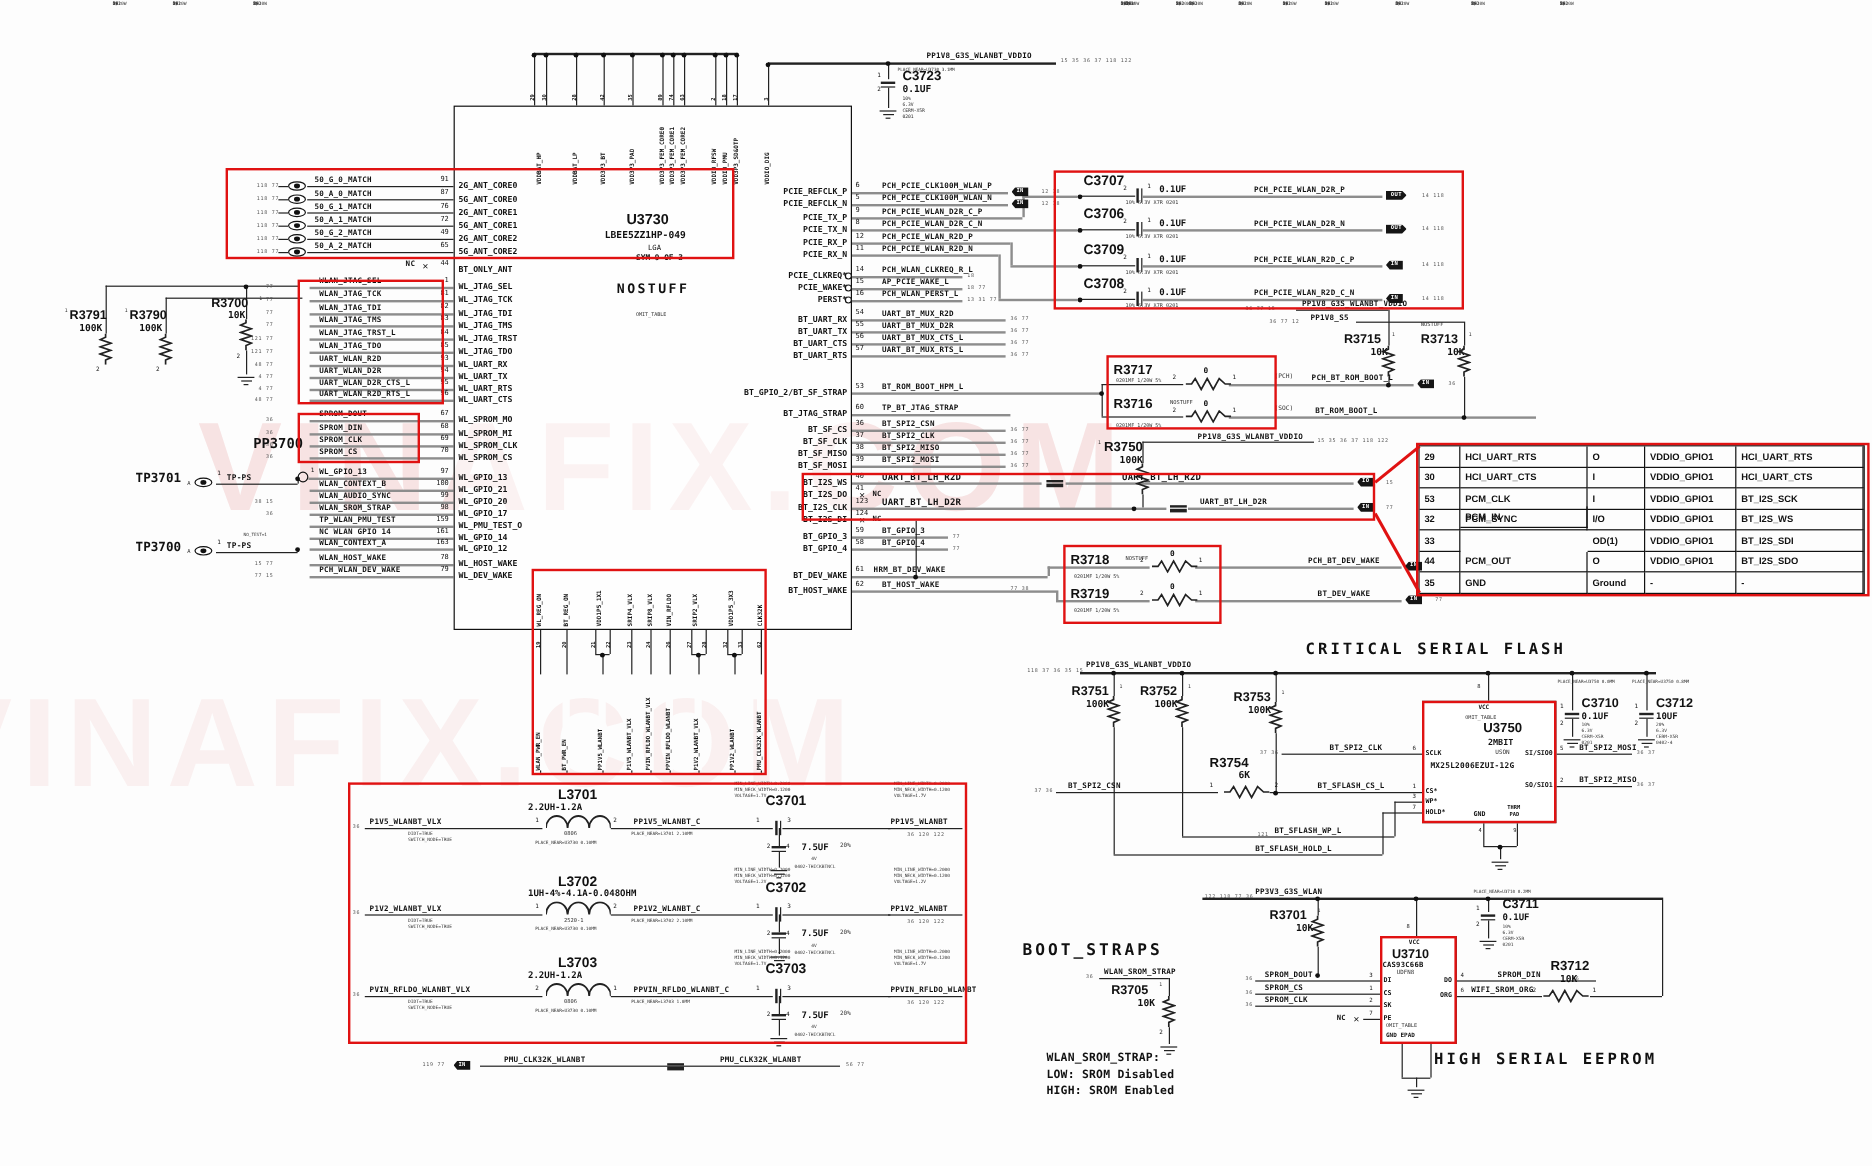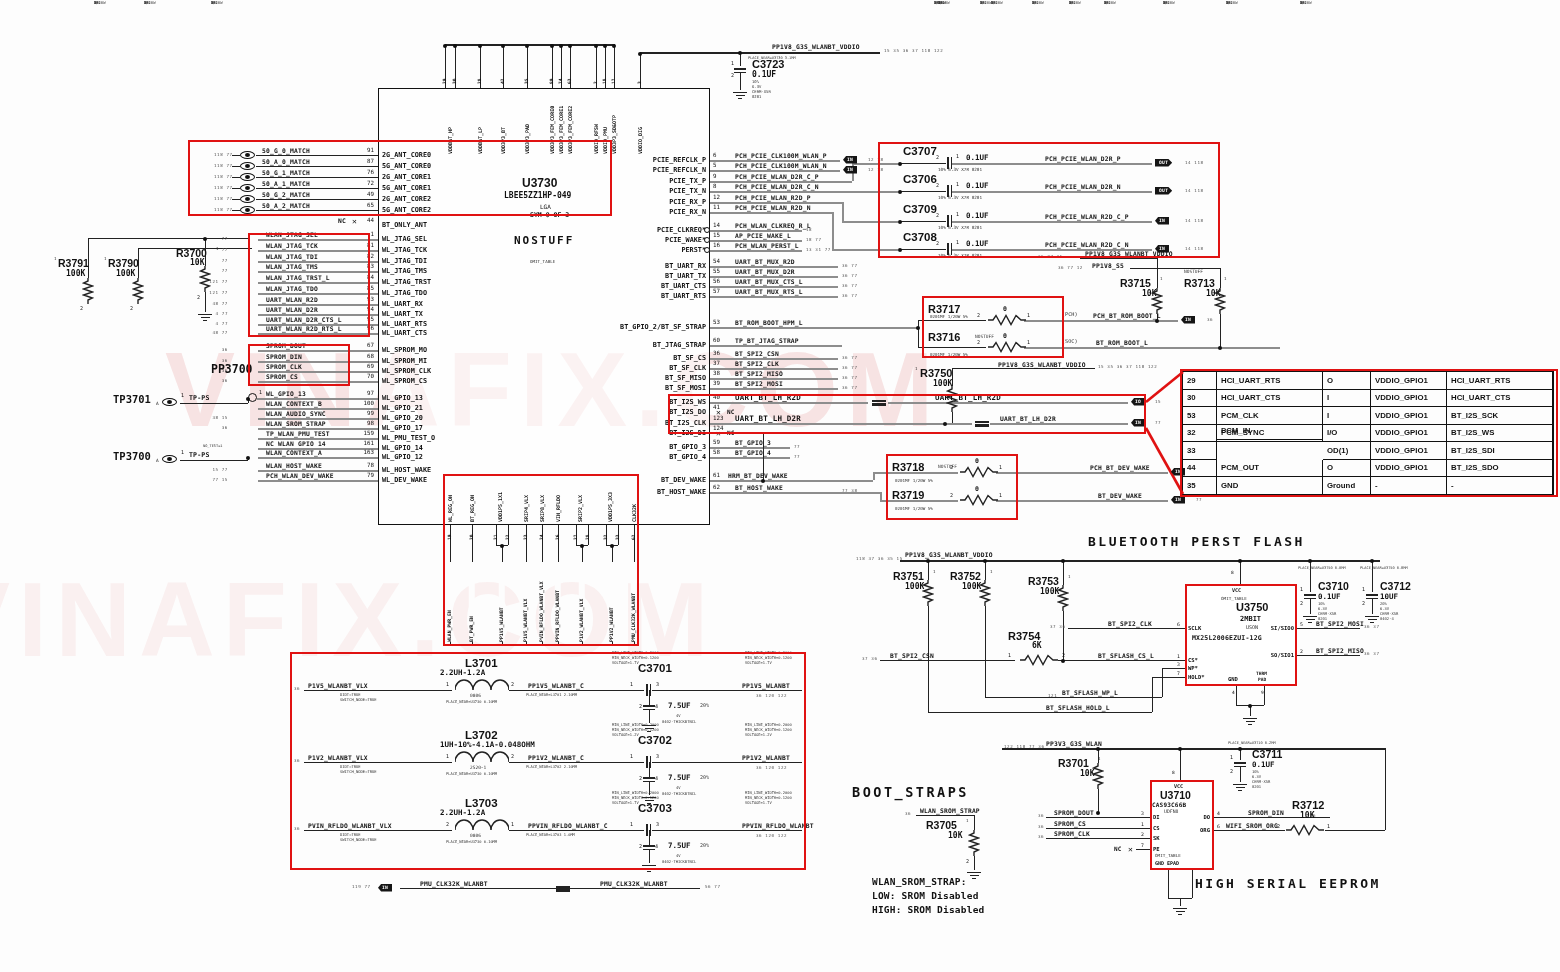--- a/index.html
+++ b/index.html
@@ -35,21 +35,21 @@
   <div class="wm" style="left:-60px;top:560px;opacity:.5">VINAFIX.COM</div>
 
   <div class="abs" style="left:378px;top:88px;width:332px;height:437px;border:1.7px solid #111;background:rgba(255,255,255,.55)"></div>
   <div class="abs refdes" style="left:522px;top:176px;font-size:12px">U3730</div>
   <div class="abs" style="left:504px;top:191px;font-size:8px;font-weight:bold">LBEE5ZZ1HP-049</div>
   <div class="abs" style="left:540px;top:203px;font-size:6px">LGA</div>
   <div class="abs" style="left:530px;top:211px;font-size:6.5px;font-weight:bold">SYM 9 OF 3</div>
   <div class="abs" style="left:514px;top:234px;font-size:11px;font-weight:bold;letter-spacing:2px">NOSTUFF</div>
   <div class="abs tiny" style="left:530px;top:259px">OMIT_TABLE</div>
 
-  <div class="abs title" style="left:1088px;top:534px">BLUETOOTH PERST FLASH</div>
+  <div class="abs title" style="left:1088px;top:534px">CRITICAL SERIAL FLASH</div>
   <div class="abs title" style="left:852px;top:784px;font-size:13.5px">BOOT_STRAPS</div>
   <div class="abs title" style="left:1195px;top:876px">HIGH SERIAL EEPROM</div>
 <div class="wire" style="left: 445px; top: 44px; width: 169px; height: 1.5px;"></div>
     <div class="wire" style="left: 445px; top: 44px; height: 44px; width: 1.2px;"></div>
     <div class="dot" style="left: 443px; top: 43.5px;"></div>
     <div class="abs vtext" style="left: 442px; top: 68px; font-size: 4.5px; height: 16px; line-height: 5.5px; font-weight: bold;">29</div>
     <div class="abs vtext" style="left: 447px; top: 92px; font-size: 5px; height: 62px; line-height: 6px; font-weight: bold;">VDDBAT_HP</div>
     <div class="wire" style="left: 455px; top: 44px; height: 44px; width: 1.2px;"></div>
     <div class="dot" style="left: 453px; top: 43.5px;"></div>
     <div class="abs vtext" style="left: 452px; top: 68px; font-size: 4.5px; height: 16px; line-height: 5.5px; font-weight: bold;">30</div>
@@ -810,21 +810,21 @@
     <div class="abs tiny" style="left: 662px; top: 719px; font-size: 3.8px;">0402-THICKBTNCL</div>
     <div class="abs net" style="left: 742px; top: 681.5px; font-size: 6.3px;">PP1V5_WLANBT</div>
     <div class="wire" style="left: 740px; top: 690px; width: 62px; height: 1.4px;"></div>
     <div class="abs refs" style="left: 756px; top: 693px; font-size: 4.2px;">36 120 122</div>
     <div class="abs refs" style="left: 294px; top: 758px; font-size: 4.2px;">36</div>
     <div class="abs net" style="left: 308px; top: 753.5px; font-size: 6.3px;">P1V2_WLANBT_VLX</div>
     <div class="abs tiny" style="left: 340px; top: 764px; font-size: 3.8px;">DIDT=TRUE</div>
     <div class="abs tiny" style="left: 340px; top: 769px; font-size: 3.8px;">SWITCH_NODE=TRUE</div>
     <div class="wire" style="left: 304px; top: 762px; width: 148px; height: 1.4px;"></div>
     <div class="abs refdes" style="left: 465px; top: 729px; font-size: 11.5px;">L3702</div>
-    <div class="abs val" style="left: 440px; top: 740px; font-size: 7.5px;">1UH-10%-4.1A-0.048OHM</div>
+    <div class="abs val" style="left: 440px; top: 740px; font-size: 7.5px;">1UH-4%-4.1A-0.048OHM</div>
     <div class="abs pinno" style="left: 446px; top: 753px; font-size: 5px;">1</div>
     <svg width="54" height="12" viewBox="0 0 54 12" class="sym" style="left: 455px; top: 751px;">
       <path d="M0,11 A9,10 0 0 1 18,11 M18,11 A9,10 0 0 1 36,11 M36,11 A9,10 0 0 1 54,11" fill="none" stroke="#222" stroke-width="1.5"></path>
     </svg>
     <div class="abs pinno" style="left: 511px; top: 753px; font-size: 5px;">2</div>
     <div class="abs tiny" style="left: 470px; top: 765px; font-size: 4.5px;">2520-1</div>
     <div class="abs tiny" style="left: 446px; top: 772px; font-size: 3.7px;">PLACE_NEAR=U3730 0.10MM</div>
     <div class="wire" style="left: 509px; top: 762px; width: 135px; height: 1.4px;"></div>
     <div class="abs net" style="left: 528px; top: 753.5px; font-size: 6.3px;">PP1V2_WLANBT_C</div>
     <div class="abs tiny" style="left: 526px; top: 765px; font-size: 3.7px;">PLACE_NEAR=L3702 2.10MM</div>
@@ -1082,21 +1082,21 @@
     <div class="abs tiny" style="left: 980px; font-size: 3.8px;">MF</div>
     <div class="abs tiny" style="left: 980px; font-size: 3.8px;">201</div>
     <div class="abs pinno" style="left: 966px; top: 858px; font-size: 5px;">2</div>
     <div class="wire" style="left: 974px; top: 856px; height: 14px; width: 1.2px;"></div>
     <div class="wire" style="left: 967px; top: 872px; width: 14px; height: 1.2px;"></div>
     <div class="wire" style="left: 969.5px; top: 875px; width: 9px; height: 1.2px;"></div>
     <div class="wire" style="left: 972px; top: 878px; width: 4px; height: 1.2px;"></div>
     <div class="abs " style="left: 973px; top: 871px; font-size: 1px;"></div>
     <div class="abs net" style="left: 872px; top: 876px; font-size: 9.5px;">WLAN_SROM_STRAP:</div>
     <div class="abs net" style="left: 872px; top: 890px; font-size: 9.5px;">LOW:  SROM Disabled</div>
-    <div class="abs net" style="left: 872px; top: 904px; font-size: 9.5px;">HIGH: SROM Disabled</div>
+    <div class="abs net" style="left: 872px; top: 904px; font-size: 9.5px;">HIGH: SROM Enabled</div>
     <div class="abs net" style="left: 1046px; top: 739.5px; font-size: 6.3px;">PP3V3_G3S_WLAN</div>
     <div class="abs refs" style="left: 1004px; top: 744px; font-size: 4.2px;">122 118 77 36</div>
     <div class="wire" style="left: 1002px; top: 748px; width: 383px; height: 1.5px;"></div>
     <div class="wire" style="left: 1385px; top: 748px; height: 82px; width: 1.2px;"></div>
     <div class="wire" style="left: 1325px; top: 830px; width: 60px; height: 1.4px;"></div>
     <div class="dot" style="left: 1096px; top: 746.5px;"></div>
     <div class="wire" style="left: 1098px; top: 748px; height: 15px; width: 1.2px;"></div>
     <div class="abs refdes" style="left: 1058px; top: 757px; font-size: 10.5px;">R3701</div>
     <div class="abs tiny" style="left: 1098px; top: 756px; font-size: 4px;">1</div>
     <div class="abs val" style="left: 1080px; top: 769px; font-size: 8px;">10K</div>

